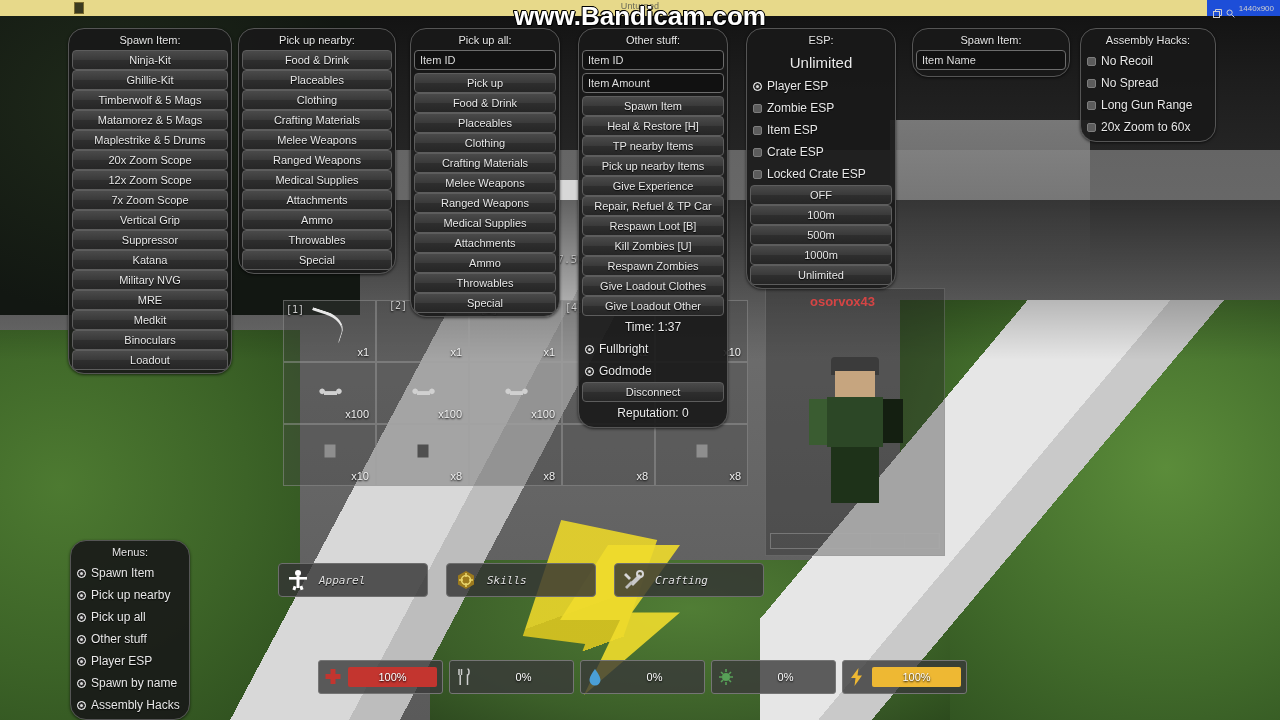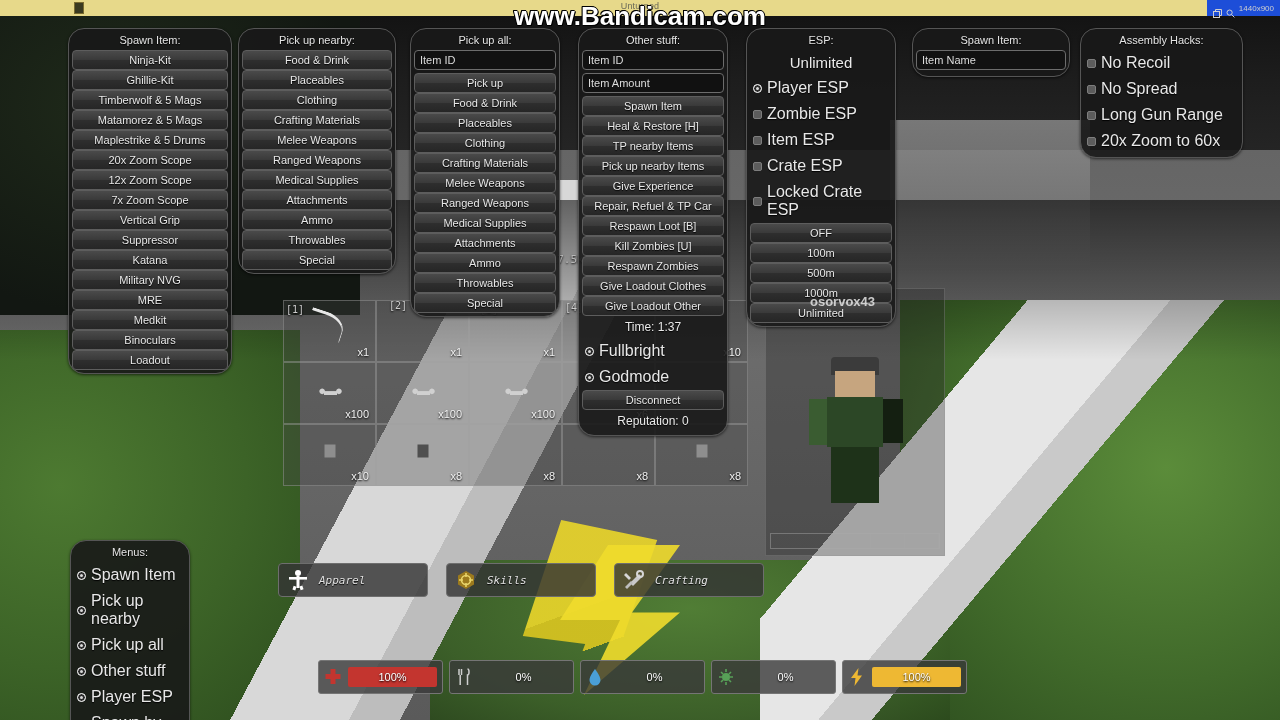--- a/index.html
+++ b/index.html
@@ -61,37 +61,37 @@
   .panel-title { text-align:center; font-size:11px; color:#e4e4e4; padding:2px 0 4px;
       text-shadow:0 1px 1px #000; }
   .btn { display:block; width:100%; text-align:center; font-size:11px; color:#e8e8e8;
       background: linear-gradient(180deg,#4a4a4a 0%,#3a3a3a 48%,#2e2e2e 52%,#262626 100%);
       border:1px solid #5d5d5d; border-radius:4px; padding:3px 2px; margin-bottom:0;
       text-shadow:0 1px 1px #000; cursor:pointer; white-space:nowrap; overflow:hidden; }
   .btn:last-child { margin-bottom:0; }
   .tfield { display:block; width:100%; font-size:11px; color:#dcdcdc;
       background:#111; border:1px solid #6c6c6c; border-radius:4px;
       padding:3px 5px; margin-bottom:3px; text-align:left; }
-  .chk-row { display:flex; align-items:center; gap:5px; padding:4px 3px; font-size:16px;
+  .chk-row { display:flex; align-items:center; gap:5px; padding:4px 3px; font-size:12px;
       color:#e8e8e8; text-shadow:0 1px 1px #000; cursor:pointer; }
   .chk { width:9px; height:9px; background:#5c5c5c; border:1px solid #7d7d7d;
       border-radius:2px; flex:0 0 auto; }
   .rad { width:9px; height:9px; border-radius:50%; background:#d9d9d9; border:1px solid #eee;
       flex:0 0 auto; box-shadow: inset 0 0 0 2px #2b2b2b; }
   .plain-line { text-align:center; font-size:12px; color:#eaeaea; padding:4px 0;
       text-shadow:0 1px 1px #000; }
 
   
   #p-spawn     { left:68px;  top:28px;  width:164px; }
   #p-nearby    { left:238px; top:28px;  width:158px; }
   #p-all       { left:410px; top:28px;  width:150px; }
   #p-other     { left:578px; top:28px;  width:150px; }
   #p-esp       { left:746px; top:28px;  width:150px; }
   #p-byname    { left:912px; top:28px;  width:158px; }
-  #p-assembly  { left:1080px;top:28px;  width:163px; }
+  #p-assembly  { left:1080px;top:28px;  width:136px; }
   #p-menus     { left:70px;  top:540px; width:120px; }
 
   .overlay-esp-big { font-size:15px; }
 
   
   .inv { position:absolute; left:283px; top:300px; width:468px; height:252px; z-index:10; }
   .inv-row { display:flex; }
   .cell { width:93px; height:62px; border:1px solid rgba(160,160,160,.45);
       background: rgba(70,70,70,.35); position:relative; }
   .cell .qty { position:absolute; right:6px; bottom:3px; font-size:11px; color:#f2f2f2;
@@ -139,21 +139,21 @@
   
   .chat { position:absolute; left:104px; top:188px; z-index:18;
       font-family:"DejaVu Sans Mono", monospace; font-size:10px; color:#2f7a2f;
       text-shadow:0 1px 1px #000; line-height:13px; }
   .rucksack { position:absolute; left:438px; top:253px; z-index:11;
       font-family:"DejaVu Sans Mono", monospace; font-size:11px; color:#b9b9b9;
       text-shadow:0 1px 2px #000; }
   .slotnum { position:absolute; font-family:"DejaVu Sans Mono", monospace; font-size:10px;
       color:#cdcdcd; z-index:11; text-shadow:0 1px 2px #000; }
   .wm-right { position:absolute; left:810px; top:294px; z-index:25; font-size:13px;
-      color:#e5e5e5; font-weight:bold; opacity:.85; }
+      color:#ef4444; font-weight:bold; opacity:.85; }
 </style>
 </head>
 <body>
 
 <div id="root">
 
   <div class="scene">
     <div class="sky-dark"></div>
     <div class="ground-grey"></div>
     <div class="grass-left"></div>

